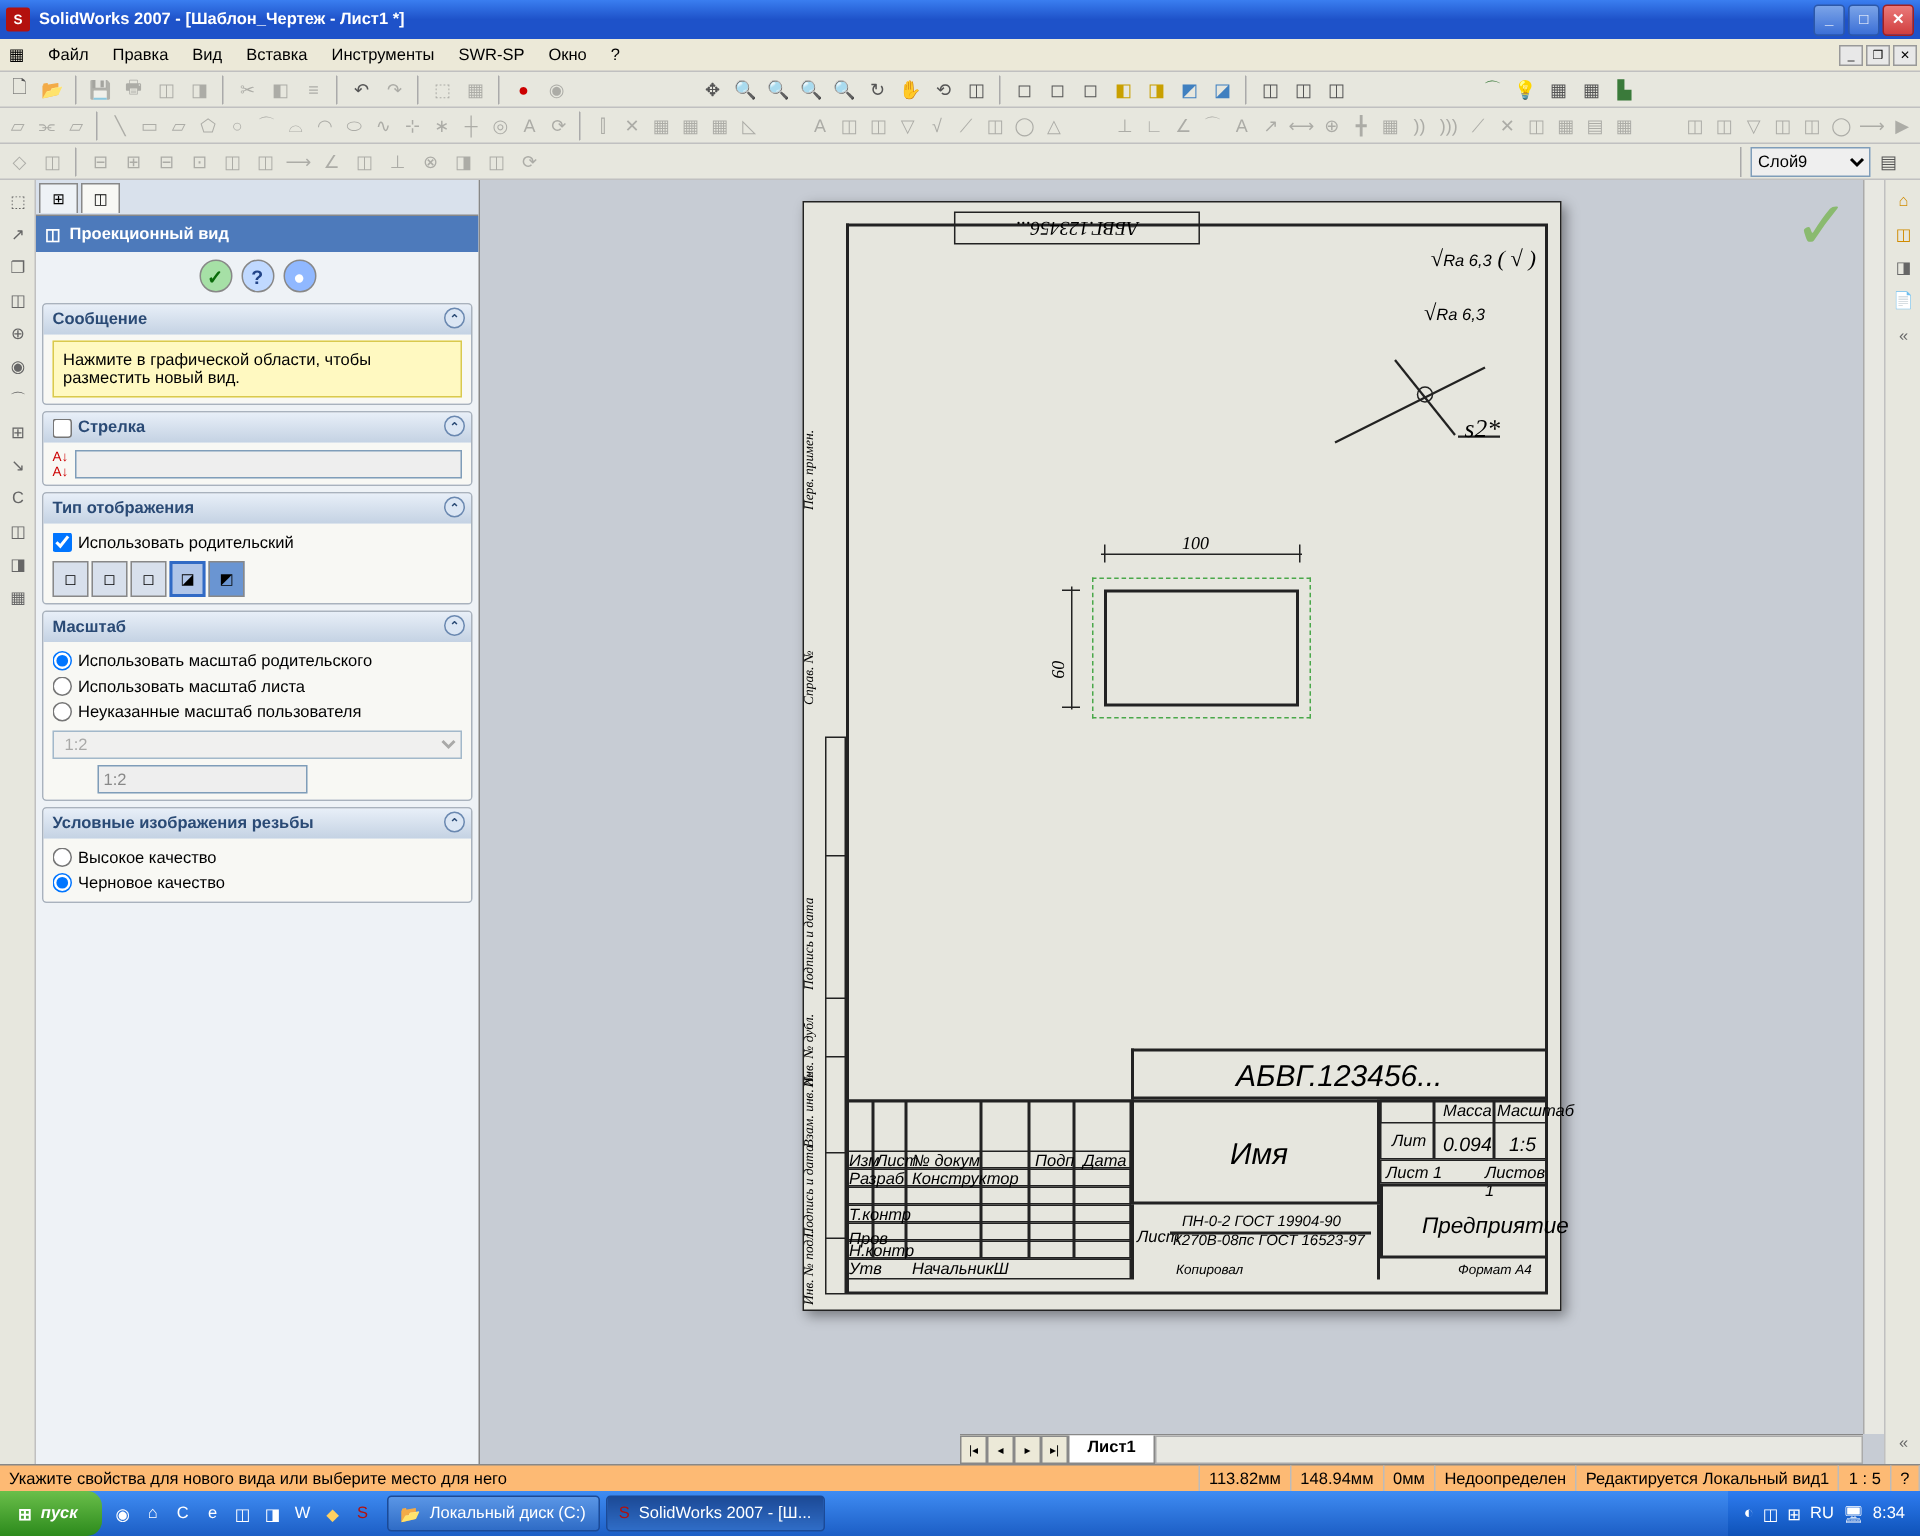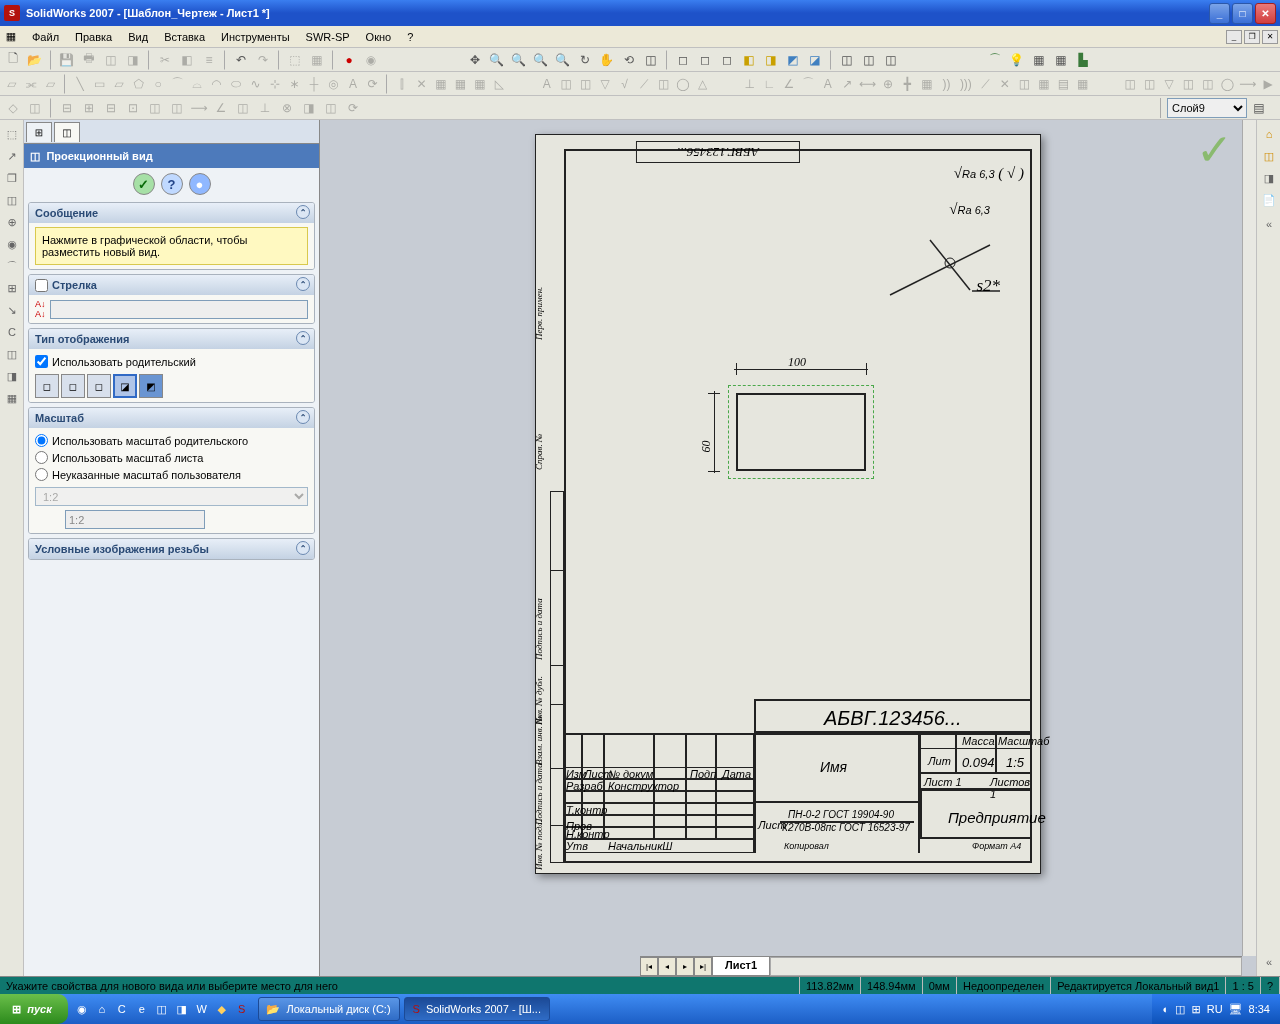--- a/index.html
+++ b/index.html
@@ -46,21 +46,21 @@
 .dispb { width:24px;height:24px;border:1px solid #888;background:#d8e0ec;display:flex;align-items:center;justify-content:center;cursor:pointer;font-size:10px;}
 .dispb.sel{background:#b0c5e8;border:2px solid #316ac5;}
 .canvas-wrap { flex:1; background:#c7ccd4; position:relative; overflow:hidden;}
 .right-strip { width:24px; background:#e7e7de; border-left:1px solid #c0c0c0;display:flex;flex-direction:column;gap:2px;padding:4px 2px;}
 .sheet { position:absolute; left:50%; top:14px; transform:translateX(-50%); width:506px; height:740px; background:#e6e6de; border:1px solid #222; box-shadow:3px 3px 8px rgba(0,0,0,0.4);}
 .sheet .frame { position:absolute; left:28px; top:14px; right:8px; bottom:10px; border:2px solid #222;}
 .check { position:absolute; right:4px; top:4px; width:56px;height:56px;color:#8aba6f;font-size:44px;}
 .sheet-tabs { position:absolute; left:320px; right:14px; bottom:0; height:20px; display:flex; background:#fff;border-top:1px solid #888;}
 .sheet-tabs .nav{width:18px;border:1px solid #888;background:#ece9d8;font-size:8px;display:flex;align-items:center;justify-content:center;cursor:pointer;}
 .sheet-tabs .stab{padding:2px 12px;border:1px solid #888;border-top:none;background:#fff;font-weight:bold;cursor:pointer;}
-.statusbar { height:18px; background:#0f766e; border-top:1px solid #888; display:flex;align-items:center;font-size:11px;}
+.statusbar { height:18px; background:#fdba74; border-top:1px solid #888; display:flex;align-items:center;font-size:11px;}
 .statusbar .cell{padding:0 6px;border-right:1px solid #bbb;height:100%;display:flex;align-items:center;}
 .taskbar { height:30px; background:linear-gradient(#3f8cf3,#1c5ec5); display:flex;align-items:center;}
 .start { height:30px; padding:0 16px 0 12px; background:linear-gradient(#6abf4a,#2c8a1c); color:#fff;font-weight:bold;font-style:italic;display:flex;align-items:center;gap:6px;font-size:13px;border-radius:0 10px 10px 0;}
 .task { height:24px; margin:0 2px; padding:0 8px; background:linear-gradient(#5a96e6,#2f6cc6); color:#fff; display:flex;align-items:center;gap:6px;border-radius:3px;border:1px solid #1c4a96;cursor:pointer;max-width:180px;overflow:hidden;white-space:nowrap;}
 .task.active{background:linear-gradient(#1c4a96,#2f6cc6);}
 .tray { margin-left:auto; height:30px; background:linear-gradient(#2e7cf0,#0e52b8); padding:0 10px;display:flex;align-items:center;gap:6px;color:#fff;}
 .layercombo { margin-left:auto; display:flex;align-items:center;gap:2px;margin-right:8px;}
 .layercombo select{width:80px;height:20px;border:1px solid #7f9db9;}
 .drawing-text { font-family: 'Times New Roman', serif; font-style:italic; font-size:11px;}
 .titleblock { position:absolute; left:28px; right:8px; bottom:10px; height:130px; font-family:'Times New Roman',serif; font-style:italic; font-size:10px;}
@@ -340,20 +340,30 @@
         <select class="inp dis" disabled="" style="width:100%;margin-top:4px;"><option>1:2</option></select>
         <input class="inp dis" disabled="" style="width: 140px; margin: 4px 0px 0px 30px;" value="1:2">
       </div>
     </div>
 
     <div class="pm-section">
       <div class="pm-sec-h">
           <span>Условные изображения резьбы</span>
           <span class="chev">⌃</span>
         </div>
+      <div class="pm-sec-b">
+        <label class="radio">
+            <input type="radio" name="th" style="">
+            <span>Высокое качество</span>
+          </label>
+        <label class="radio">
+            <input type="radio" name="th" checked="" style="">
+            <span>Черновое качество</span>
+          </label>
+      </div>
     </div>
   </div>
 
   <div class="canvas-wrap">
     <div class="check">✓</div>
     <div class="sheet">
       <div class="frame"></div>
 
       <div class="drawing-text" style="position:absolute;left:100px;top:6px;transform:rotate(180deg);font-size:13px;border:1px solid #222;padding:2px 40px;">АБВГ.123456...</div>
       <div style="position:absolute;left:28px;top:14px;width:2px;height:116px;border-right:2px solid #222;"></div>
@@ -422,21 +432,21 @@
         <span style="position:absolute;left:2px;top:71px;">Т.контр</span>
         <span style="position:absolute;left:2px;top:95px;">Н.контр</span>
         <span style="position:absolute;left:2px;top:107px;">Утв</span>
         <span style="position:absolute;left:44px;top:107px;">НачальникШ</span>
         <div style="left:0;top:106px;width:190px;height:14px;"></div>
 
         <div style="left:190px;top:-34px;right:0;height:34px;border-width:2px 0 2px 2px;"></div>
         <span style="position:absolute;left:260px;top:-26px;font-size:20px;">АБВГ.123456...</span>
 
         <div style="left:190px;top:0;width:166px;height:70px;border-width:0 2px 2px 2px;"></div>
-        <span style="position:absolute;left:256px;top:26px;font-size:14px;">Имя</span>
+        <span style="position:absolute;left:256px;top:26px;font-size:20px;">Имя</span>
 
         <div style="left:356px;top:0;right:0;height:16px;"></div>
         <div style="left:356px;top:0;width:36px;height:40px;"></div>
         <div style="left:392px;top:0;width:40px;height:40px;"></div>
         <div style="left:432px;top:0;right:0;height:40px;"></div>
         <span style="position:absolute;left:364px;top:2px;margin-top:20px;">Лит</span>
         <span style="position:absolute;left:398px;top:2px;">Масса</span>
         <span style="position:absolute;left:434px;top:2px;">Масштаб</span>
         <span style="position:absolute;left:398px;top:22px;font-size:13px;">0.094</span>
         <span style="position:absolute;left:442px;top:22px;font-size:13px;">1:5</span>

